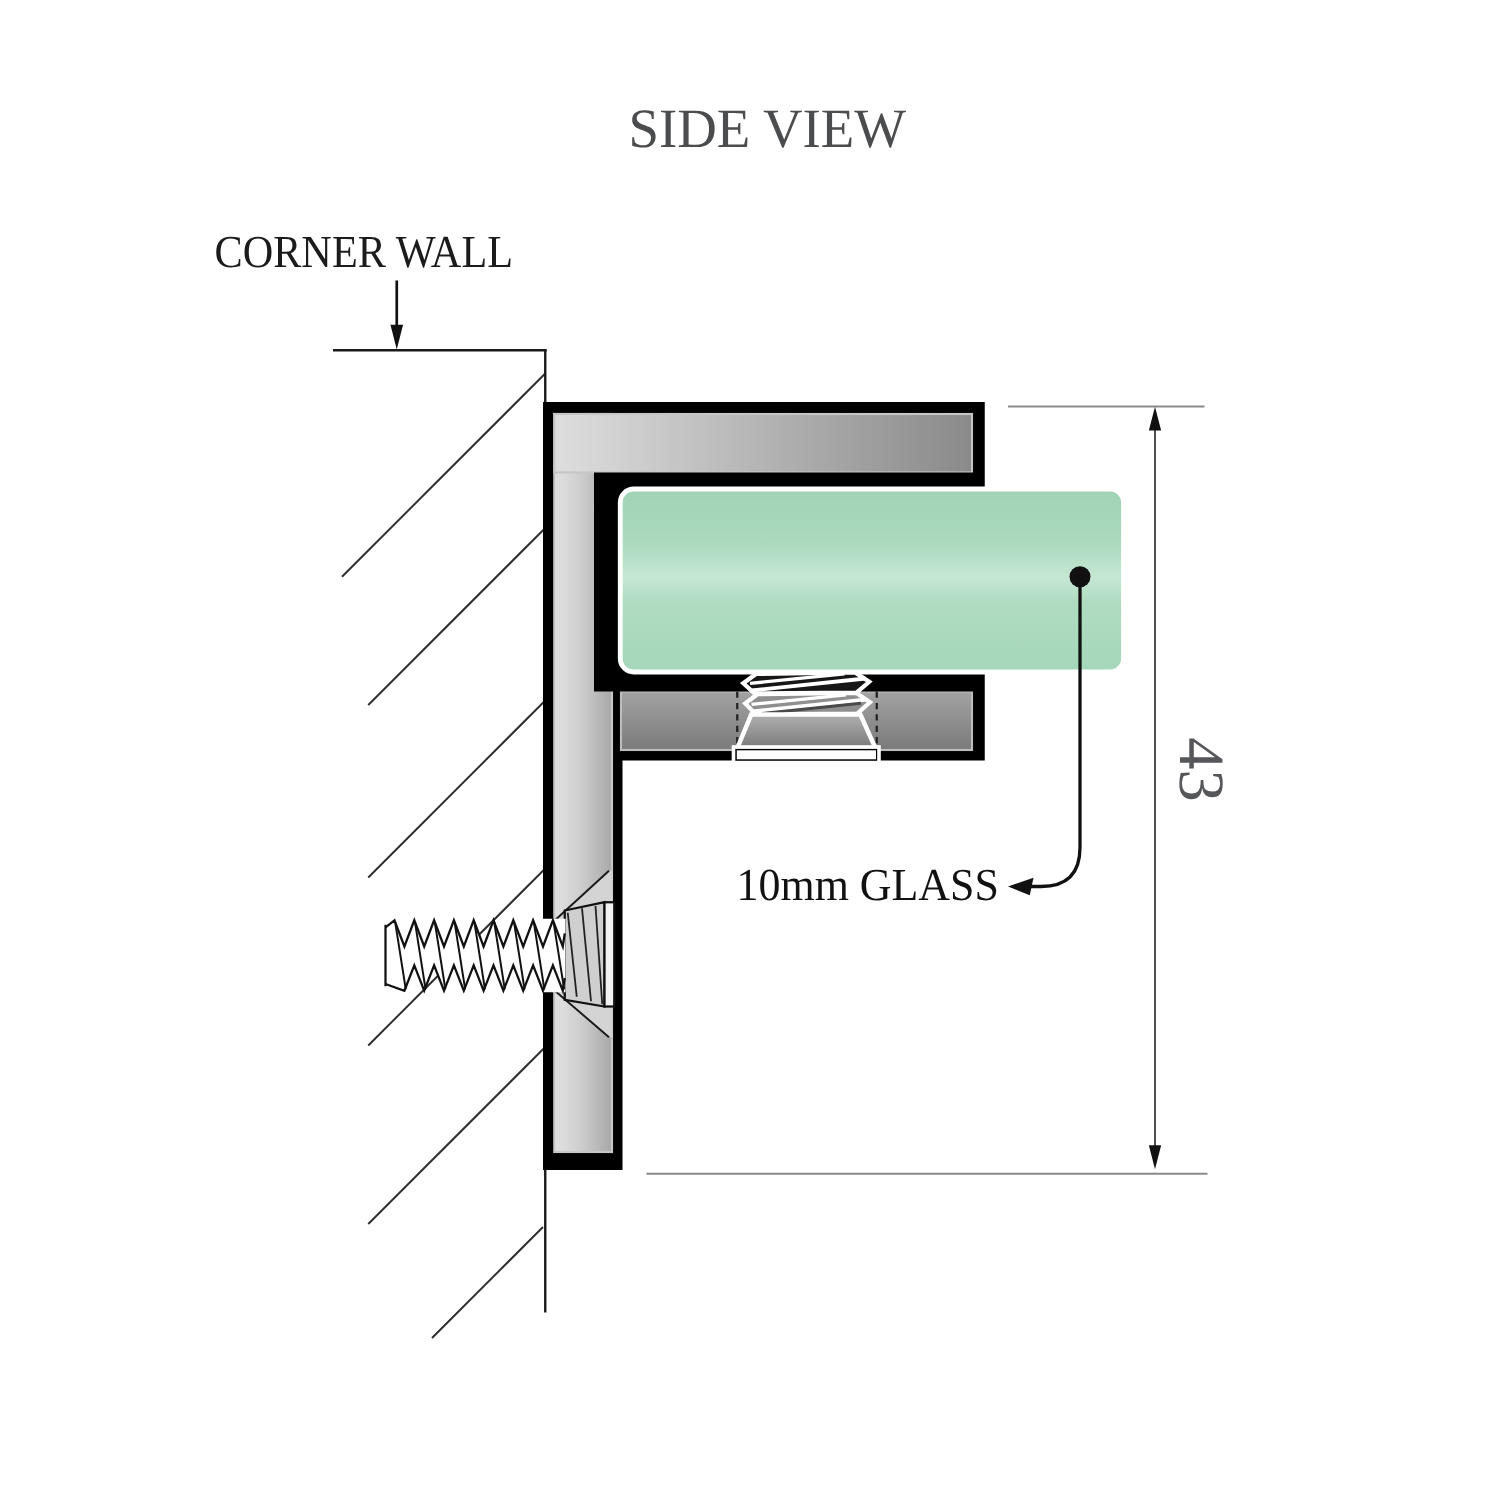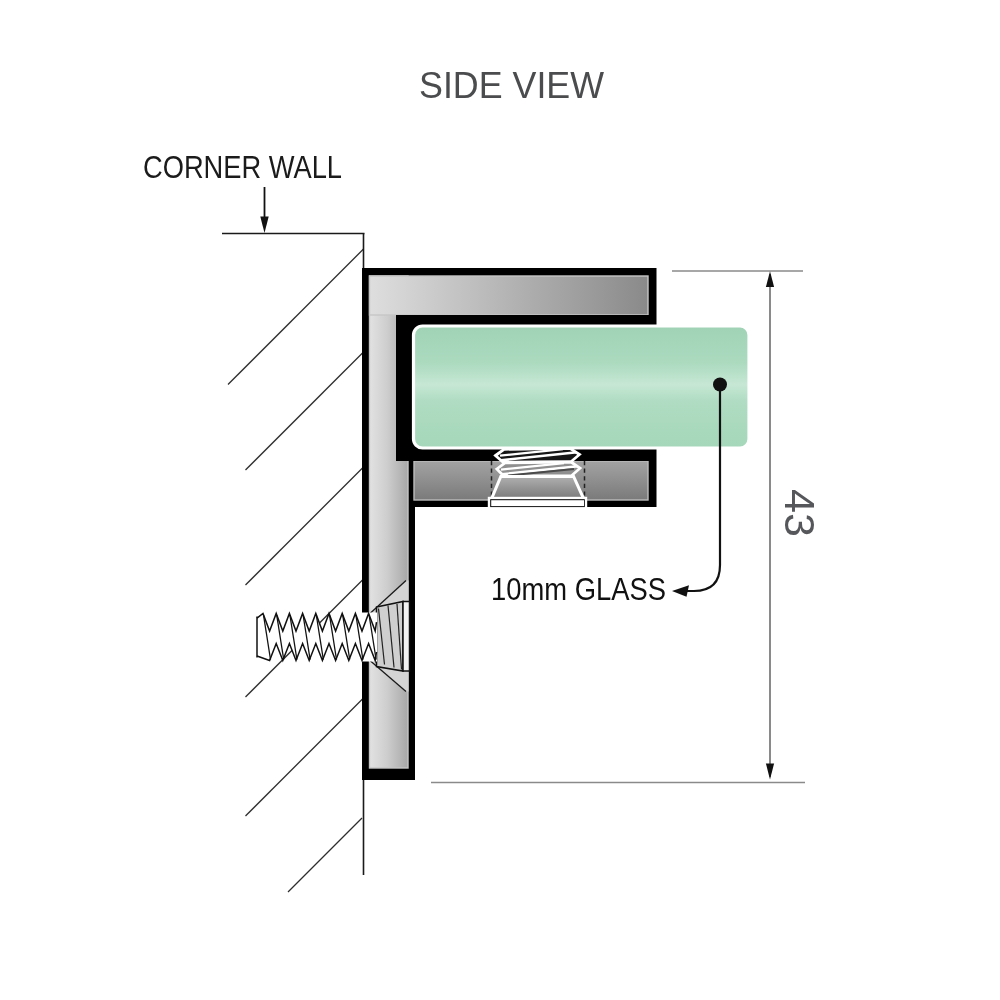--- a/index.html
+++ b/index.html
@@ -1,16 +1,16 @@
 <!DOCTYPE html>
 <html><head>
 <meta charset="utf-8">
 <style>
   html,body{margin:0;padding:0;background:#ffffff;}
-  .page{width:862px;height:1000px;position:relative;font-family:Liberation Sans, sans-serif;}
+  .page{width:862px;height:1000px;position:relative;font-family:Liberation Serif, serif;}
   svg{position:absolute;top:0;left:0;}
 </style>
 </head>
 <body>
 <div class="page">
 <svg width="1000" height="1000" viewBox="0 0 1000 1000">
   <defs>
     <linearGradient id="armGrad" x1="0" y1="0" x2="1" y2="0">
       <stop offset="0" stop-color="#dedede"></stop>
       <stop offset="0.25" stop-color="#c9c9c9"></stop>

